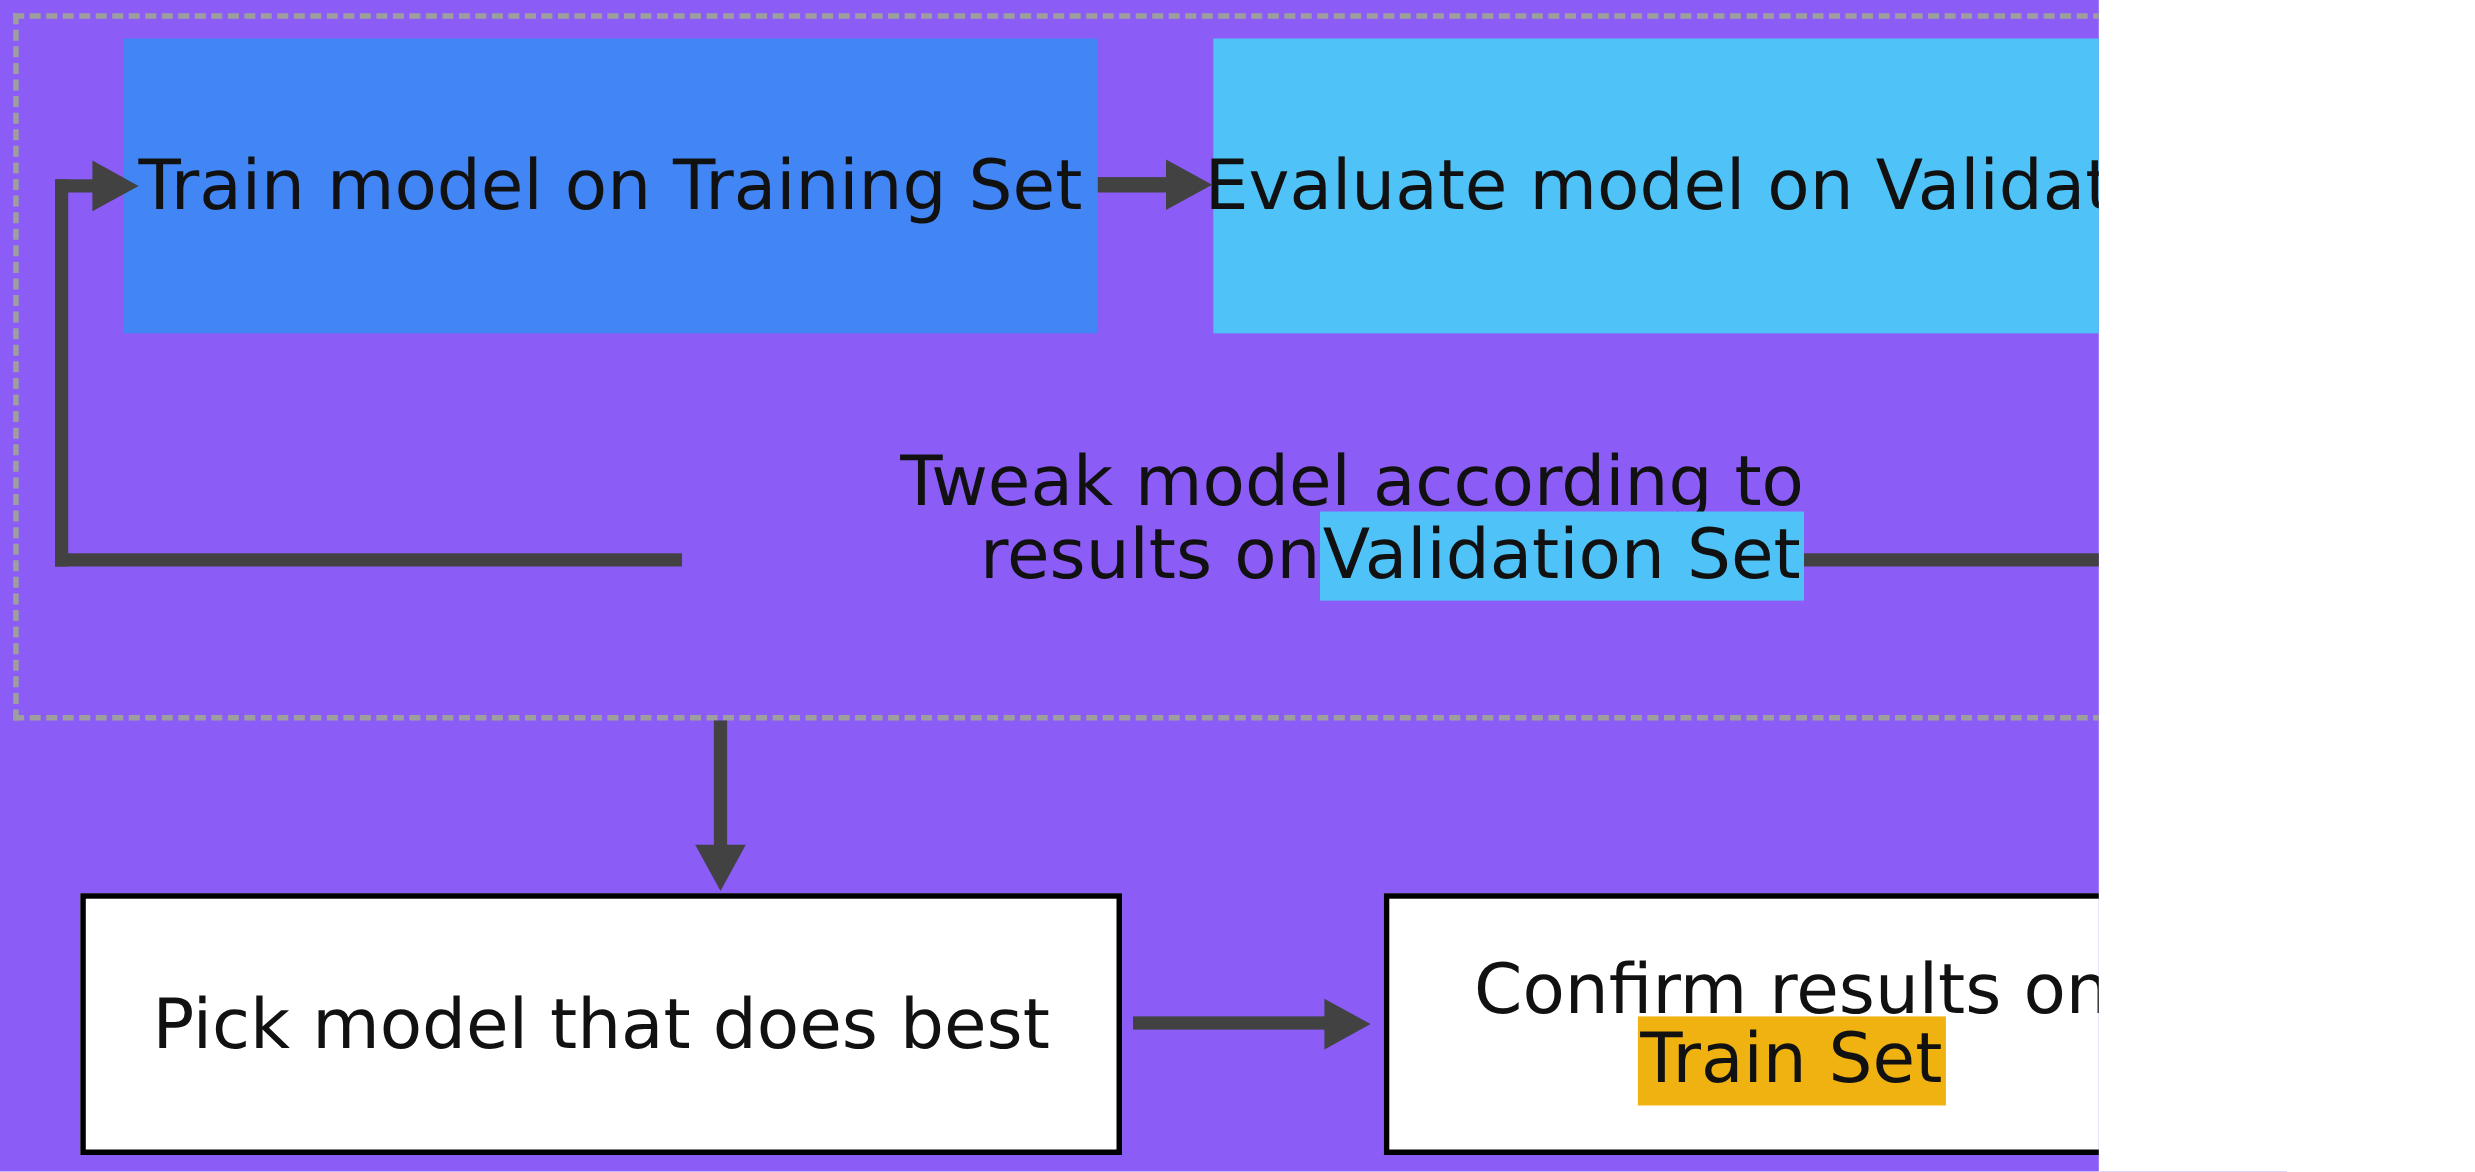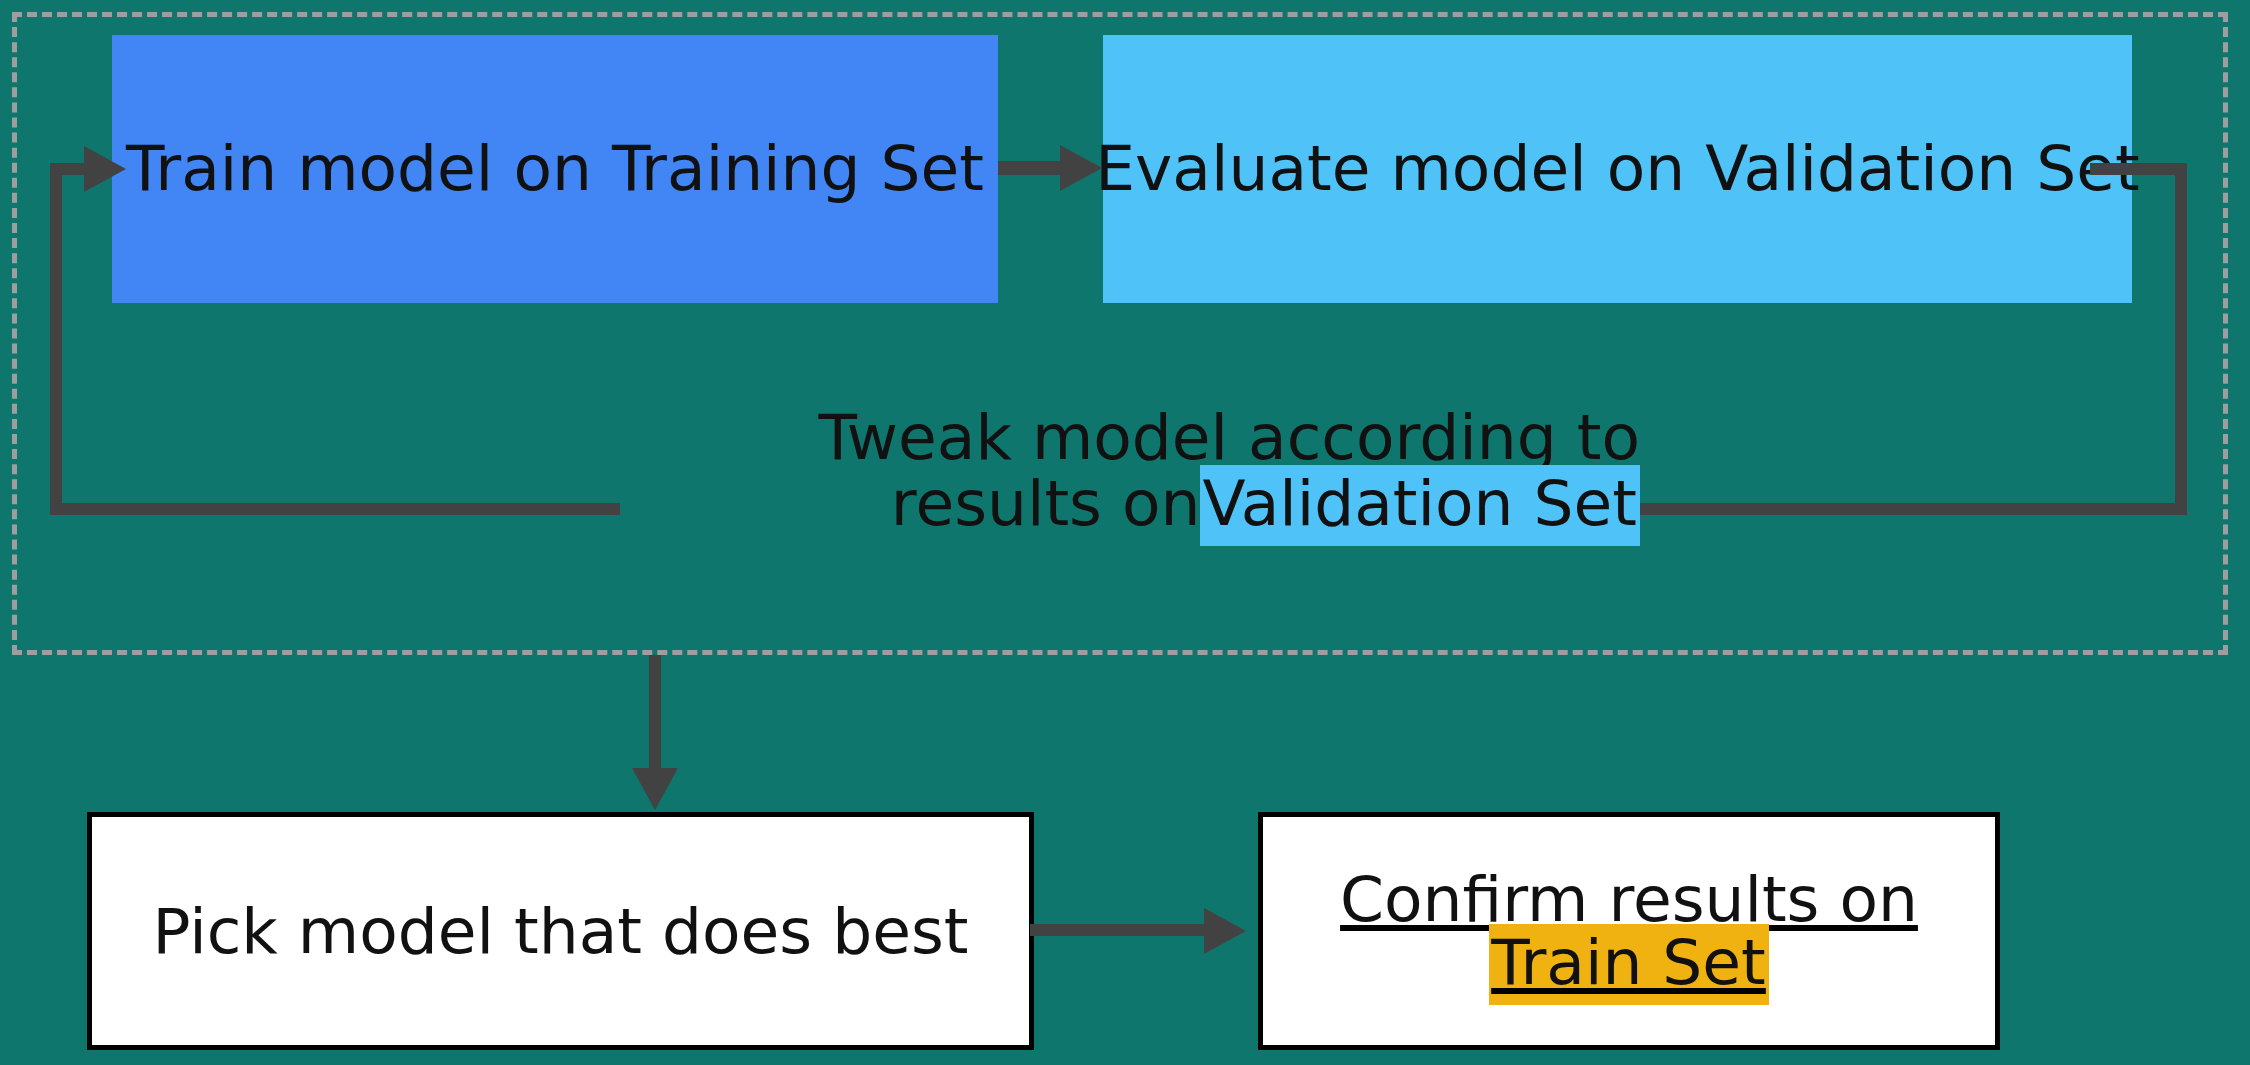--- a/index.html
+++ b/index.html
@@ -5,23 +5,23 @@
   html, body {
     margin: 0;
     padding: 0;
     background: #ffffff;
   }
   body {
     font-family: "DejaVu Sans", sans-serif;
   }
   #canvas {
     position: relative;
-    width: 2250px;
+    width: 1908px;
     height: 1065px;
-    background: #0f766e;
+    background: #8b5cf6;
     overflow: hidden;
   }
   .dashed-group {
     position: absolute;
     left: 12px;
     top: 12px;
     width: 2216px;
     height: 643px;
     border: 5px dashed #9e9e9e;
     box-sizing: border-box;
@@ -41,35 +41,34 @@
     background: #4285f4;
   }
   .box-eval {
     left: 1103px;
     top: 35px;
     width: 1029px;
     height: 268px;
     background: #4fc3f7;
   }
   .box-pick {
-    left: 87px;
+    left: 73px;
     top: 812px;
     width: 947px;
     height: 238px;
     background: #ffffff;
     border: 5px solid #000000;
   }
   .box-confirm {
     left: 1258px;
     top: 812px;
     width: 742px;
     height: 238px;
     background: #ffffff;
     border: 5px solid #000000;
-    text-decoration: underline;
   }
   .node-label {
     font-size: 63px;
     color: #111111;
     line-height: 1.02;
     text-align: center;
     white-space: nowrap;
   }
   .node-label-wrap {
     white-space: normal;

